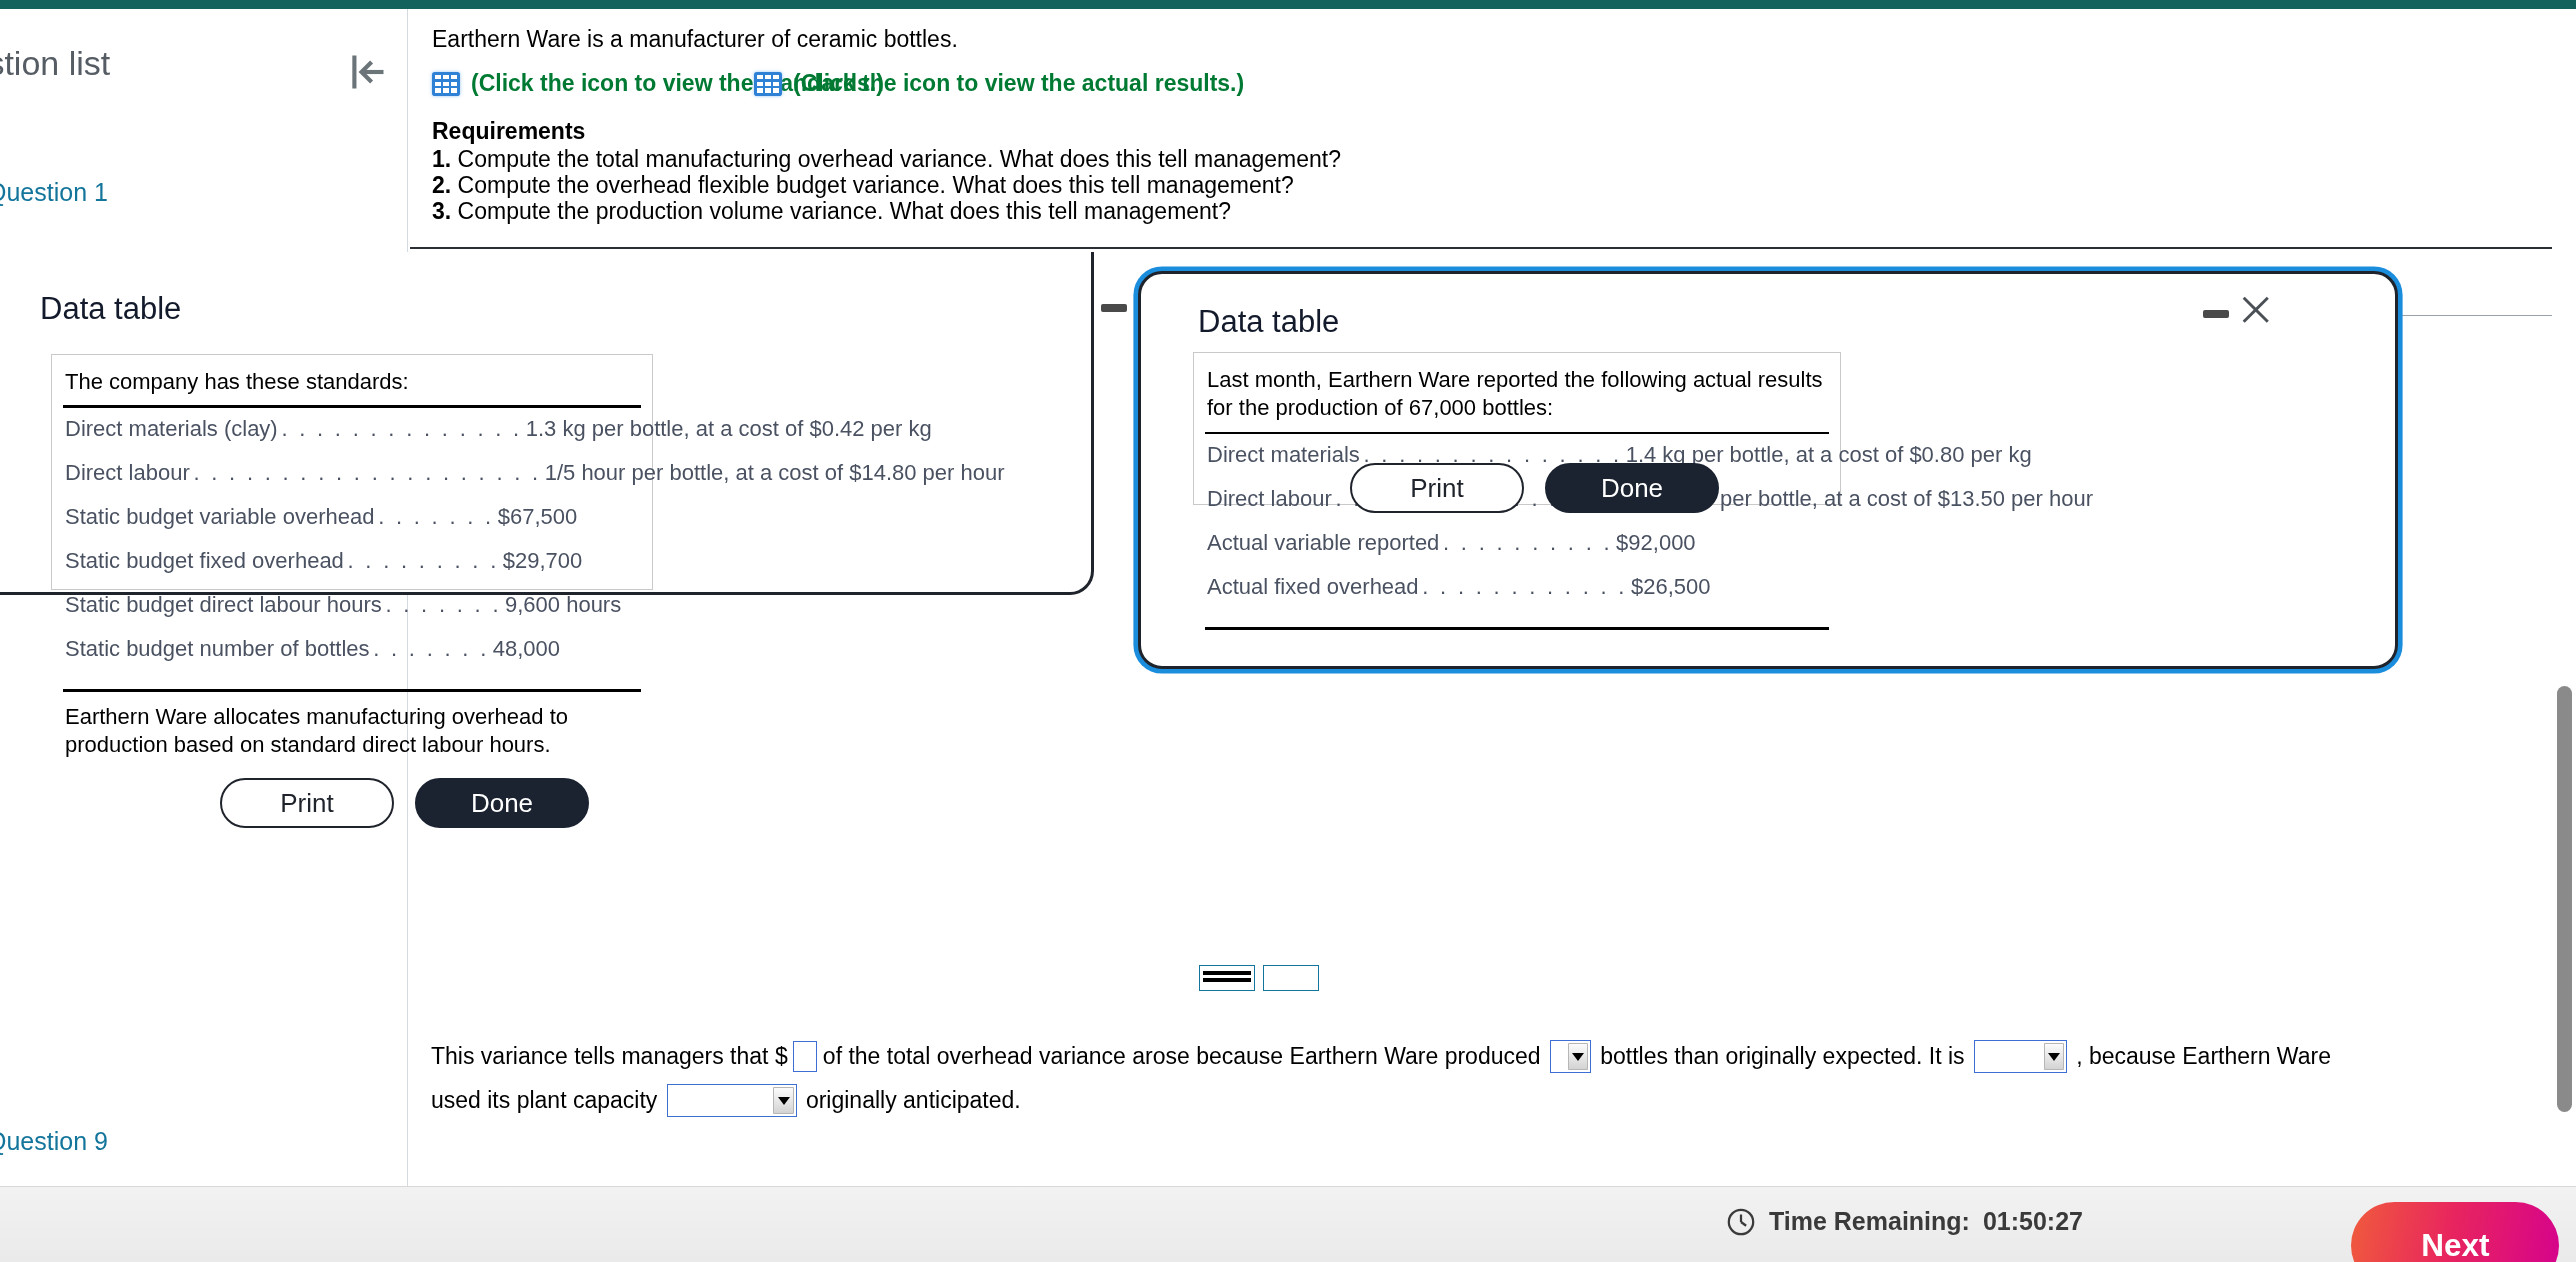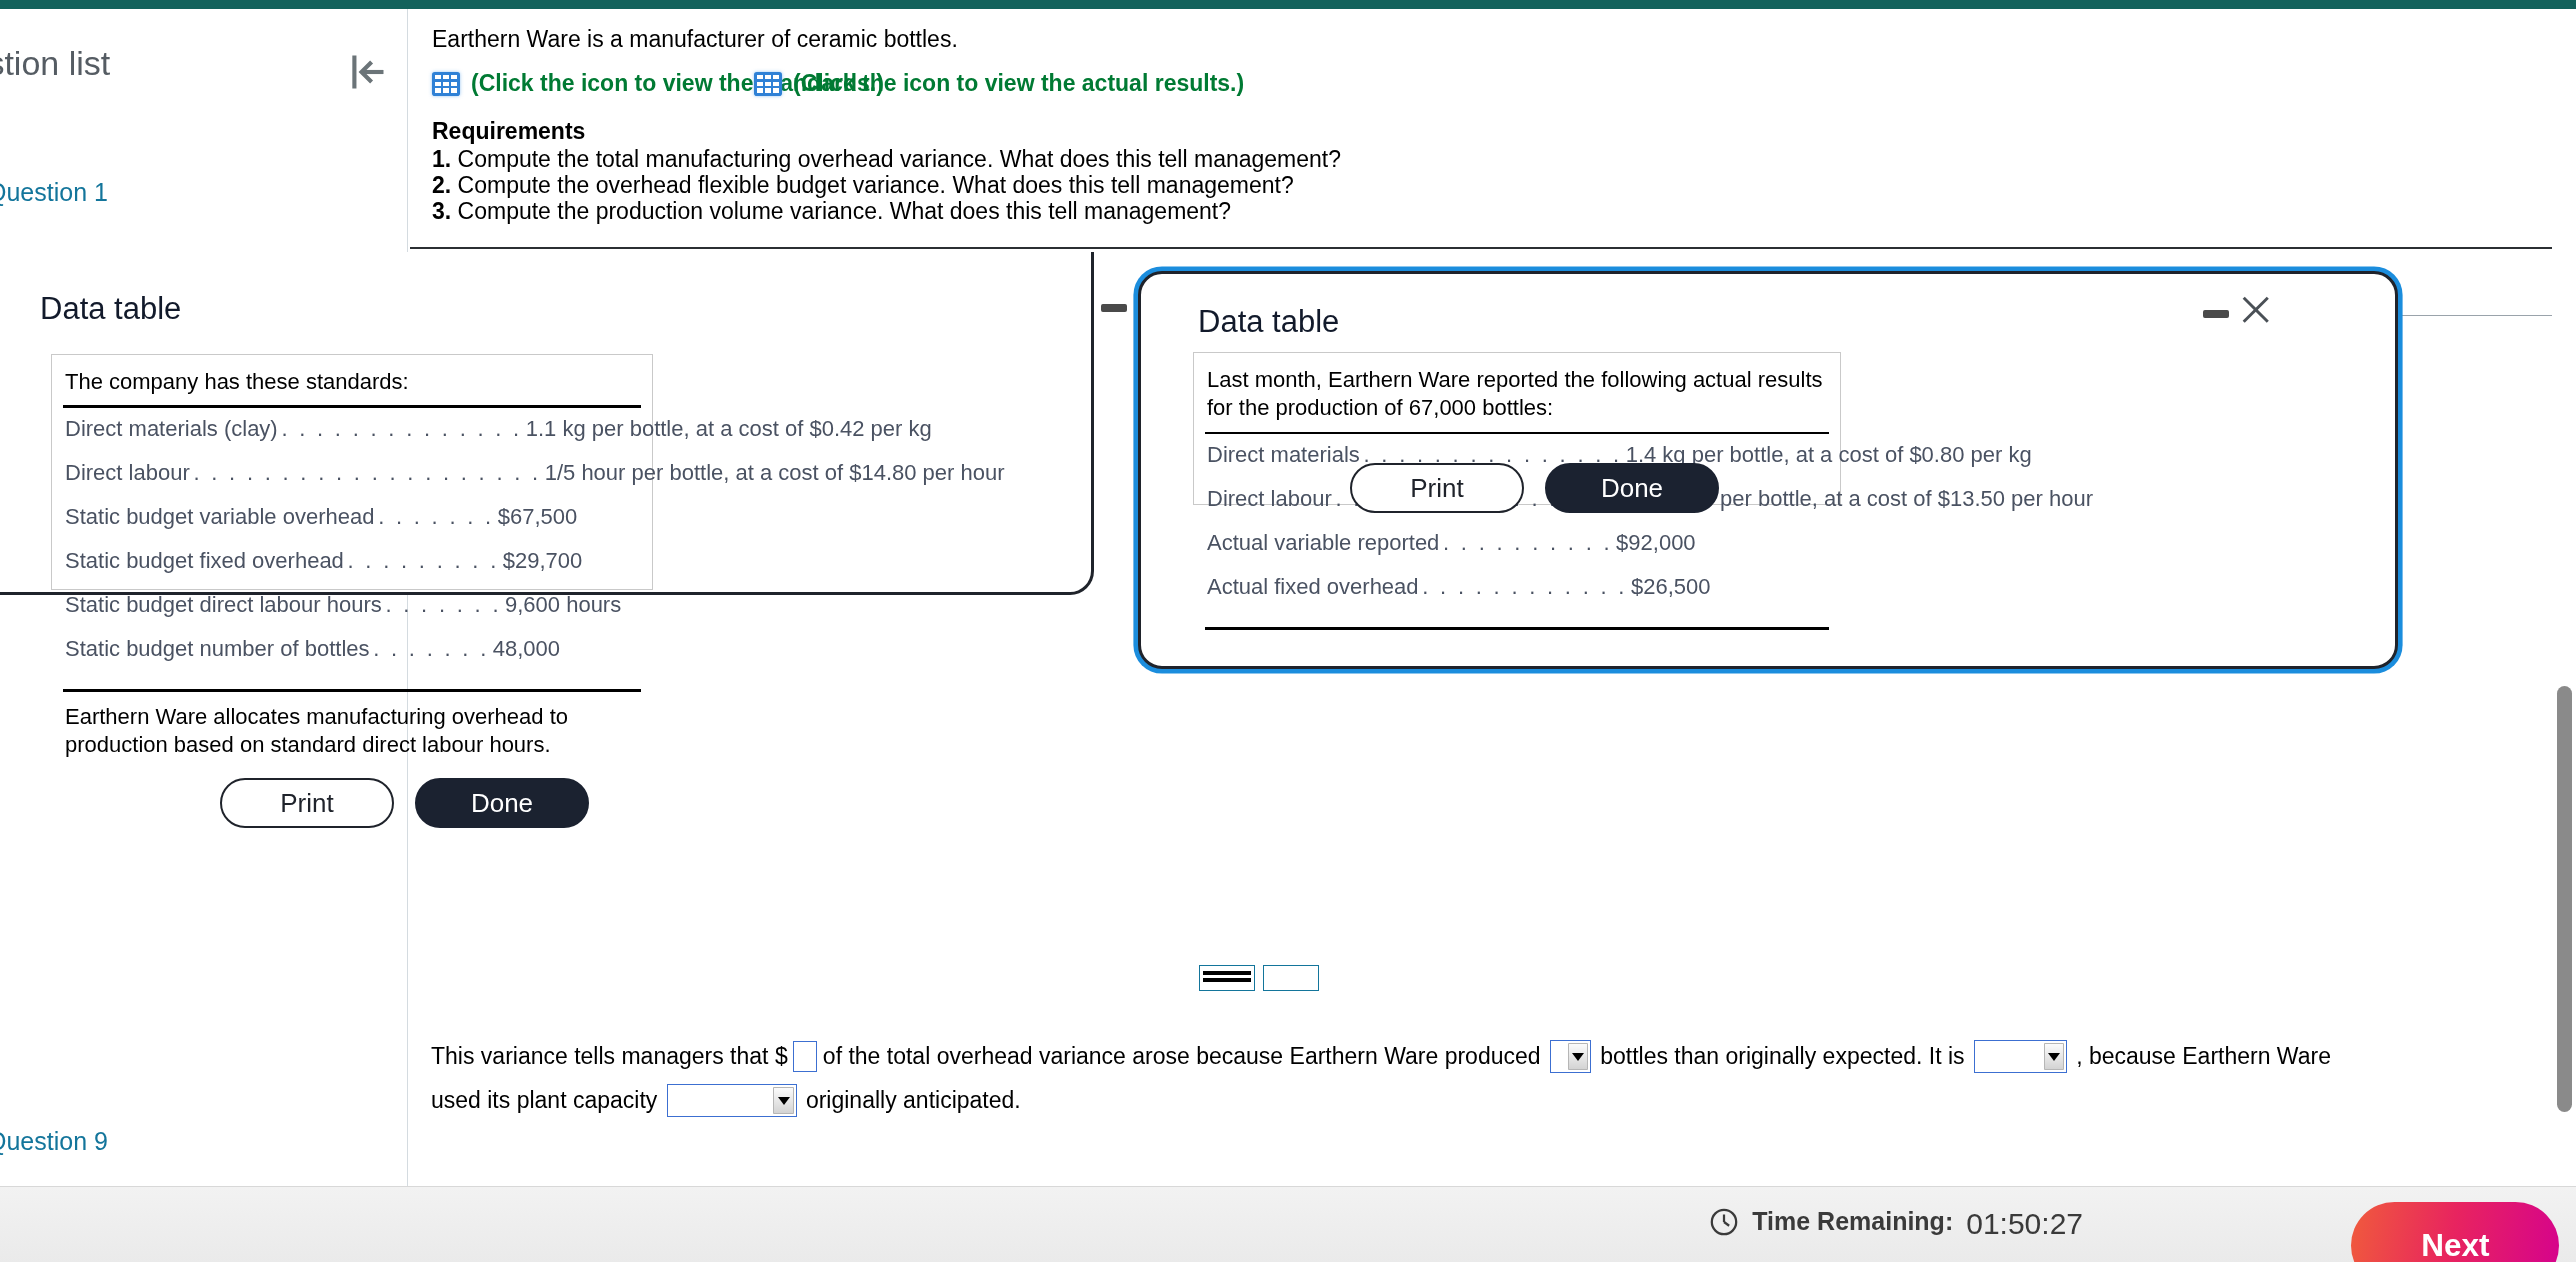--- a/index.html
+++ b/index.html
@@ -179,21 +179,21 @@
     position: absolute; left: 0; top: 1186px; width: 2576px; height: 77px;
     background: linear-gradient(to bottom,#f2f2f2 0%, #eaeaea 100%);
     border-top: 0.9px solid #d8d8d8;
   }
   .timer {
     position: absolute; right: 493px; top: 20.4px;
     display: flex; align-items: flex-start; gap: 13px; white-space: nowrap;
   }
   .clock-icon { width: 30px; height: 30px; }
   .timer-label { font-size: 25px; font-weight: bold; color: #3a3a3a; }
-  .timer-value { font-size: 30px; color: #3a3a3a; }
+  .timer-value { font-size: 25px; color: #3a3a3a; font-weight: bold; }
   .next-btn {
     position: absolute; right: 16.7px; top: 15px; width: 208px; height: 87px;
     border-radius: 44px; border: none; cursor: pointer;
     background: linear-gradient(100deg, #f05b3c 0%, #e8245f 48%, #d5028d 100%);
     color: #fff; font-size: 31.5px; font-weight: bold;
     display: flex; align-items: center; justify-content: center;
   }
 
   
   .page-scroll-track {
@@ -319,21 +319,21 @@
 
     <div class="win-btn minimize" style="left:1172px; top:52px;"></div>
 
     <div class="table-card" style="left:102px; top:102px; width:602px; height:236px;margin-left:20px;">
       <div class="tc-head">The company has these standards:</div>
       <div class="tc-rule"></div>
       <div class="tc-rows">
         <div class="tc-row">
           <span class="lbl">Direct materials (clay)</span>
           <span class="dots">. . . . . . . . . . . . . .</span>
-          <span class="val">1.1 kg per bottle, at a cost of $0.42 per kg</span>
+          <span class="val">1.3 kg per bottle, at a cost of $0.42 per kg</span>
         </div>
         <div class="tc-row">
           <span class="lbl">Direct labour</span>
           <span class="dots">. . . . . . . . . . . . . . . . . . . .</span>
           <span class="val">1/5 hour per bottle, at a cost of $14.80 per hour</span>
         </div>
         <div class="tc-row">
           <span class="lbl">Static budget variable overhead</span>
           <span class="dots">. . . . . . .</span>
           <span class="val">$67,500</span>

